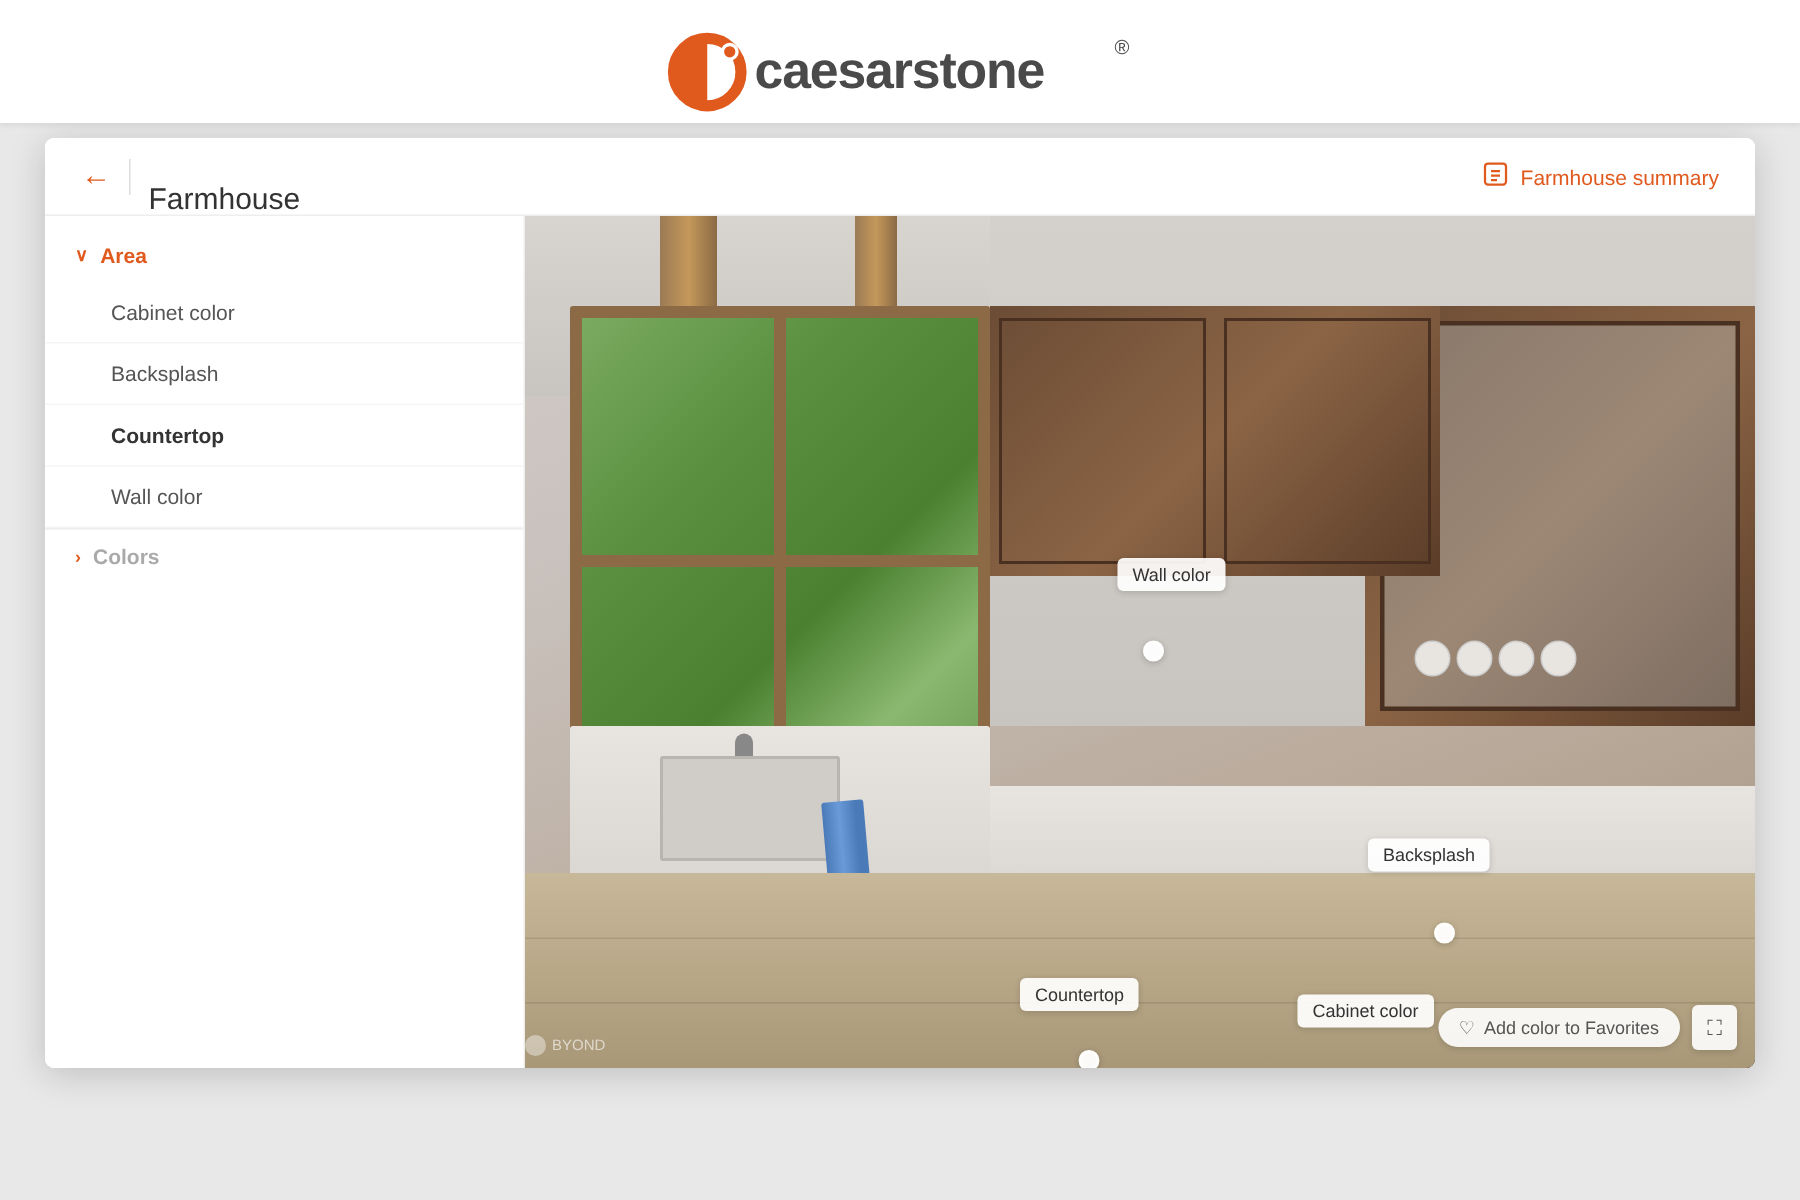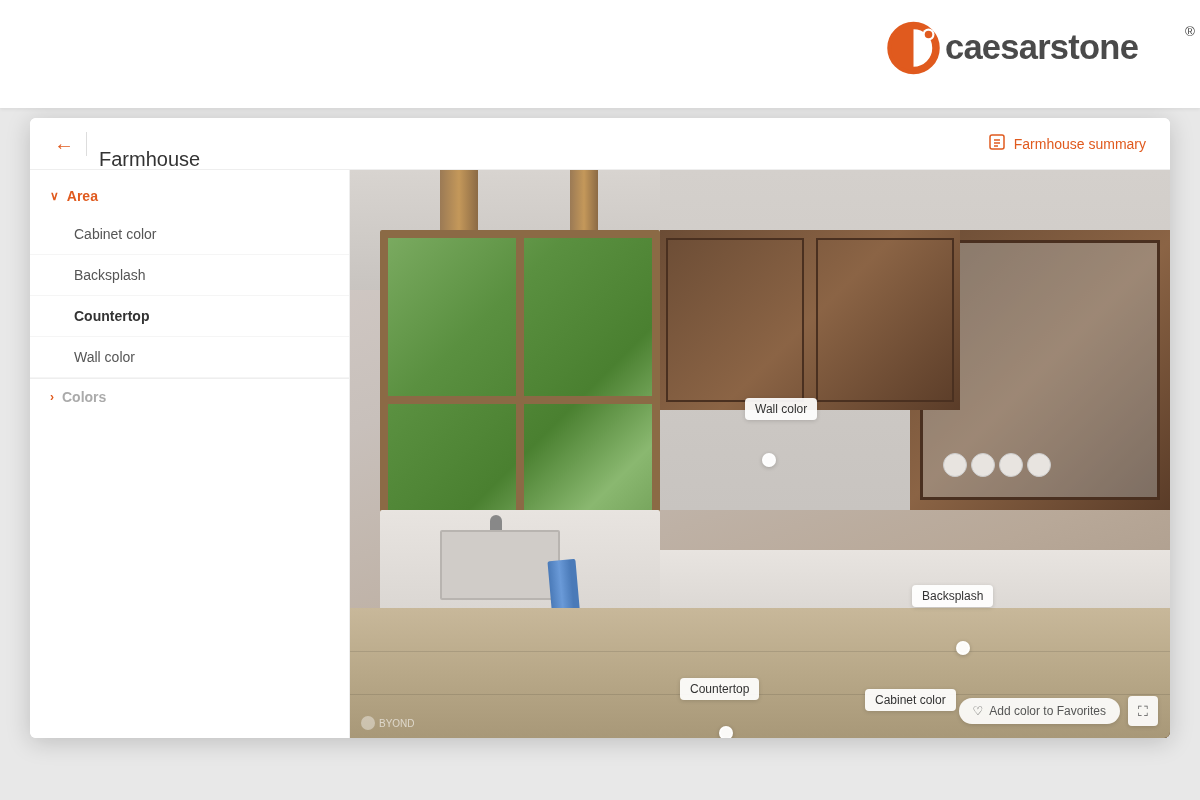--- a/index.html
+++ b/index.html
@@ -13,23 +13,23 @@
       flex-direction: column;
       align-items: center;
       justify-content: flex-start;
     }
 
     
     .logo-area {
       width: 100%;
       background: #fff;
       display: flex;
-      justify-content: flex-end;
-      align-items: center;
-      padding: 18px 0 30px;
+      justify-content: center;
+      align-items: center;
+      padding: 18px 0 4px;
       box-shadow: 0 1px 4px rgba(0,0,0,0.08);
       position: relative;
       z-index: 10;
     }
     .logo-svg {
       height: 60px;
     }
 
     
     .app-frame {
@@ -423,21 +423,21 @@
       cursor: pointer;
       box-shadow: 0 1px 4px rgba(0,0,0,0.15);
       font-size: 14px;
       color: #555;
     }
 
     
     .byond-watermark {
       position: absolute;
       bottom: 8px;
-      left: 11px;
+      left: 0;
       font-size: 10px;
       color: rgba(255,255,255,0.6);
       display: flex;
       align-items: center;
       gap: 4px;
     }
     .byond-logo {
       width: 14px;
       height: 14px;
       background: rgba(255,255,255,0.4);

